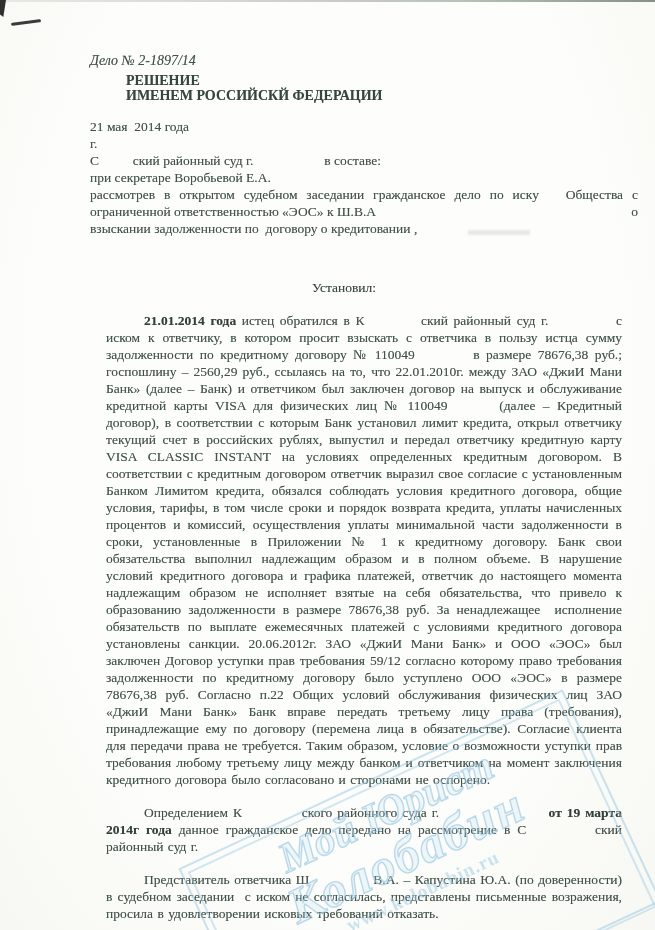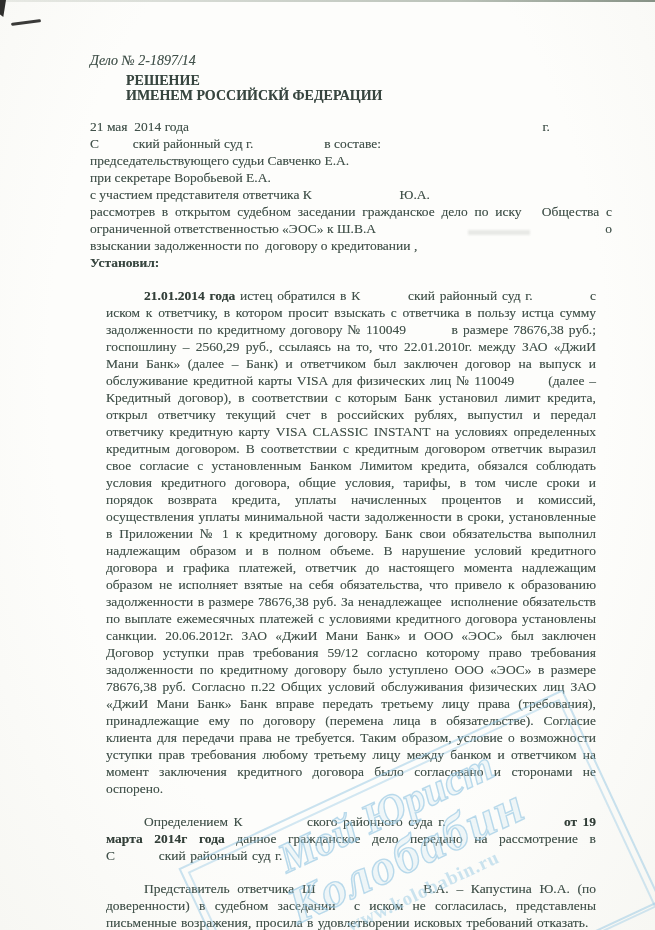--- a/index.html
+++ b/index.html
@@ -27,30 +27,30 @@
   .pen-dash{
     position:absolute;left:11px;top:21px;width:30px;height:3px;
     background:#3a3a38;transform:rotate(-7deg);border-radius:2px;
   }
   .erase-smudge{
     position:absolute;left:468px;top:230px;width:62px;height:5px;
     background:rgba(125,130,125,.16);filter:blur(1px);
   }
   .doc{
     position:relative;z-index:1;
-    padding:52px 43px 0 90px;
+    padding:52px 17px 0 90px;
   }
   .case-number{font-style:italic;font-size:14px;margin-bottom:4px;}
   .title-block{text-align:left;font-weight:bold;font-size:14px;line-height:15px;padding-left:36px;color:#37453f;}
   .meta{margin-top:15px;}
   .meta .line{min-height:17px;white-space:nowrap;}
   .line.two-col{display:flex;justify-content:space-between;white-space:normal;}
-  .line.date-line{padding-right:62px;}
+  .line.date-line{padding-right:62px;flex-direction:column;}
   .line.stretch{white-space:normal;text-align:justify;text-align-last:justify;}
-  .section-heading{font-weight:bold;text-align:left;padding-right:40px;color:#37453f;min-height:17px;}
+  .section-heading{font-weight:normal;text-align:center;padding-right:40px;color:#37453f;min-height:17px;margin-top:42px;}
   .para{margin:16px;text-indent:38px;text-align:justify;word-spacing:1px;}
   .b{font-weight:bold;color:#333f39;}
   .doc, .para, .line{text-shadow:0 0 .4px rgba(66,82,75,.45);}
   
   .wm{
     position:absolute;left:208px;top:768px;width:420px;height:230px;
     transform:rotate(-25deg);
     z-index:2;pointer-events:none;
     border:2px solid rgba(150,200,228,.5);
     display:flex;align-items:flex-start;justify-content:center;
@@ -92,23 +92,21 @@
       <div>РЕШЕНИЕ</div>
       <div>ИМЕНЕМ РОССИЙСКЙ ФЕДЕРАЦИИ</div>
     </div>
 
     <div class="meta">
       <div class="line two-col date-line">
         <span>21 мая&nbsp;&nbsp;2014 года</span>
         <span>г.</span>
       </div>
       <div class="line">С&nbsp;&nbsp;&nbsp;&nbsp;&nbsp;&nbsp;&nbsp;&nbsp;&nbsp;&nbsp;ский районный суд г.&nbsp;&nbsp;&nbsp;&nbsp;&nbsp;&nbsp;&nbsp;&nbsp;&nbsp;&nbsp;&nbsp;&nbsp;&nbsp;&nbsp;&nbsp;&nbsp;&nbsp;&nbsp;&nbsp;&nbsp;&nbsp;в составе:</div>
-      <div class="line">председательствующего судьи Савченко Е.А.</div>
       <div class="line">при секретаре Воробьевой Е.А.</div>
-      <div class="line">с участием представителя ответчика К&nbsp;&nbsp;&nbsp;&nbsp;&nbsp;&nbsp;&nbsp;&nbsp;&nbsp;&nbsp;&nbsp;&nbsp;&nbsp;&nbsp;&nbsp;&nbsp;&nbsp;&nbsp;&nbsp;&nbsp;&nbsp;&nbsp;&nbsp;&nbsp;&nbsp;&nbsp;Ю.А.</div>
       <div class="line stretch">рассмотрев в открытом судебном заседании гражданское дело по иску&nbsp;&nbsp;&nbsp;Общества с</div>
       <div class="line two-col">
         <span>ограниченной ответственностью «ЭОС» к Ш.В.А</span>
         <span>о</span>
       </div>
       <div class="line">взыскании задолженности по&nbsp;&nbsp;договору о кредитовании ,</div>
     </div>
 
     <div class="section-heading">Установил:</div>
 

